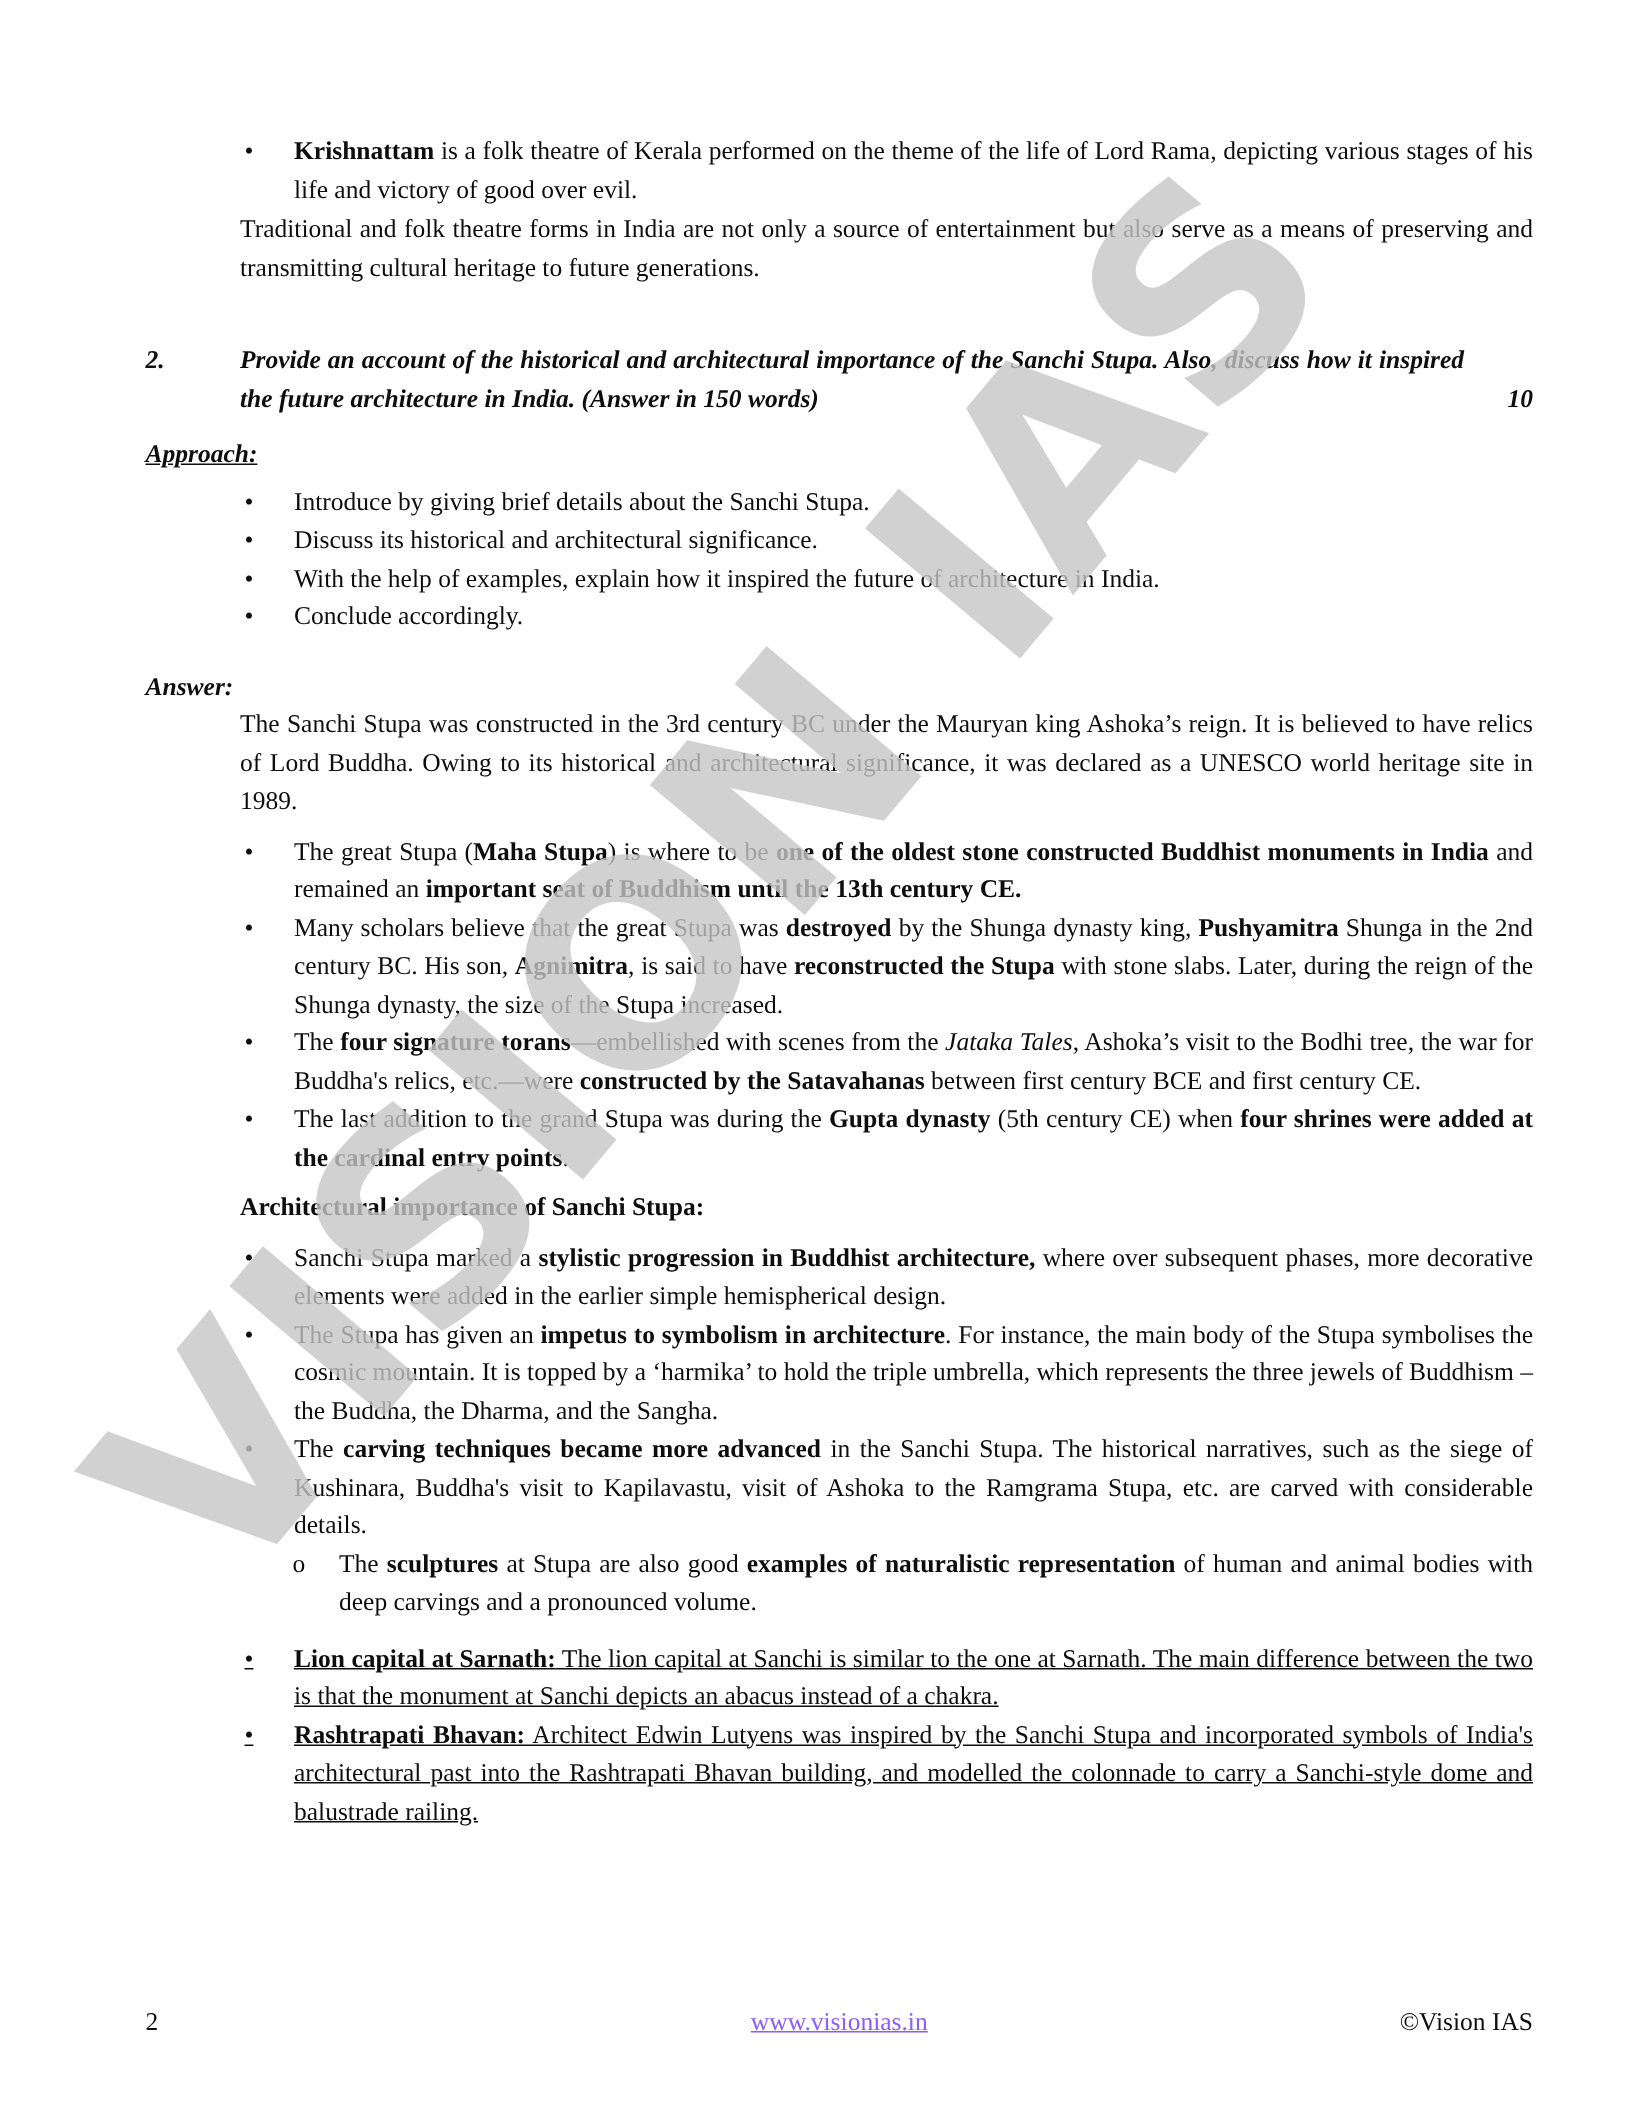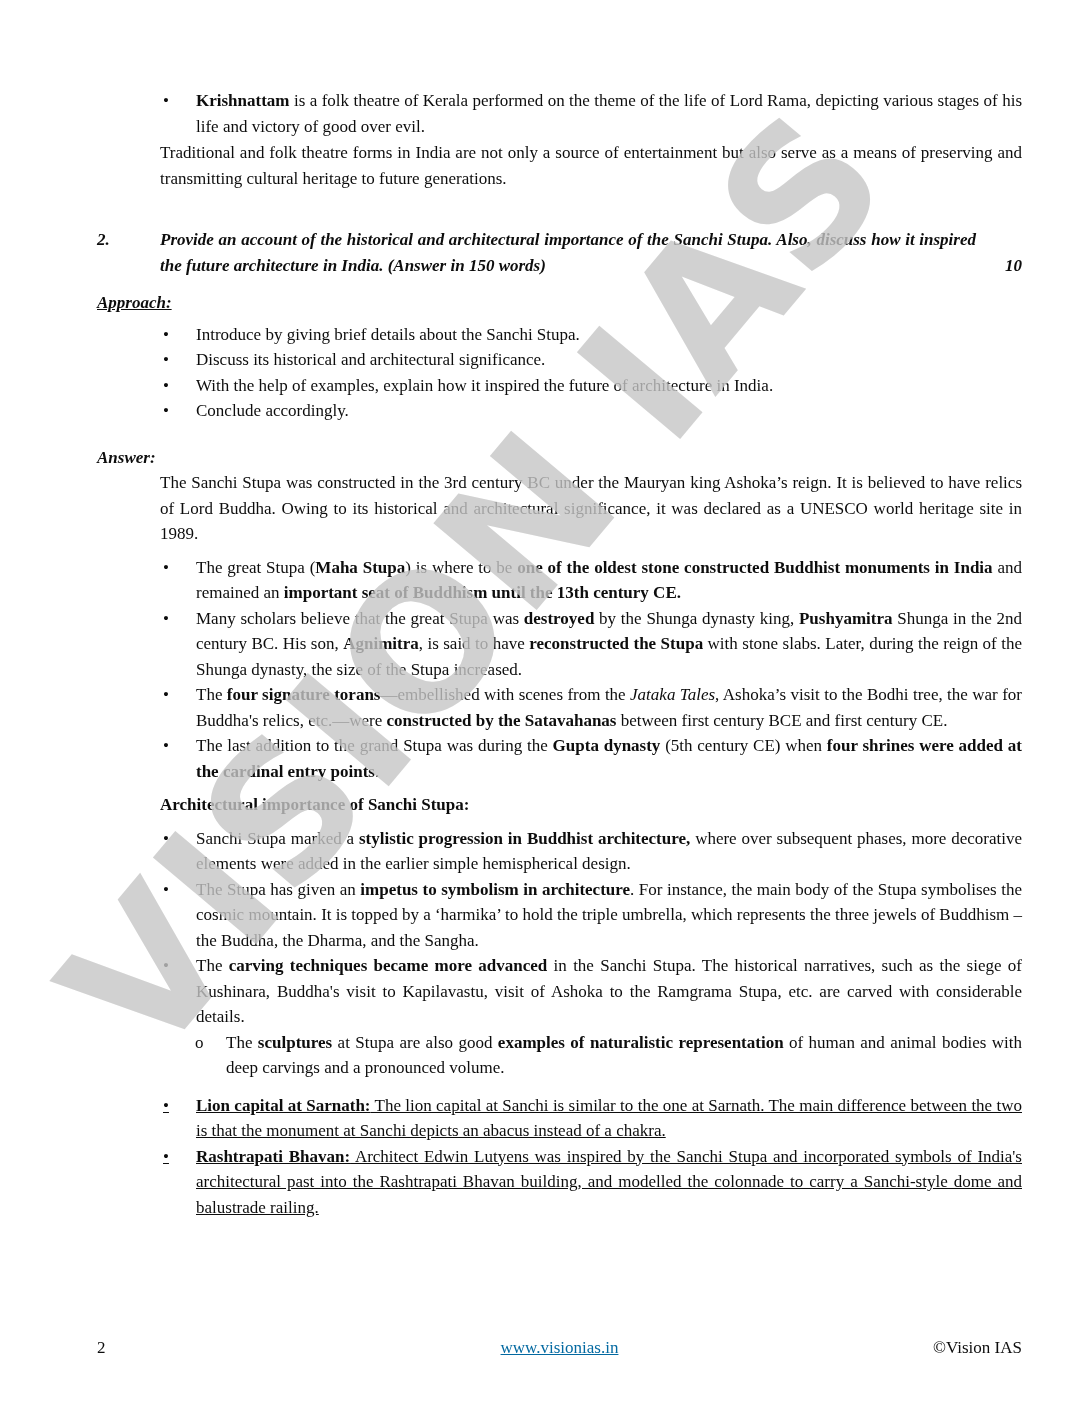--- a/index.html
+++ b/index.html
@@ -25,21 +25,21 @@
   .q-marks { position:absolute; right:0; bottom:0; }
   .label-bi { font-weight:700; font-style:italic; }
   .heading { font-weight:700; }
   .mt0 { margin-top:0; } .mt6 { margin-top:6px; } .mt8 { margin-top:8px; }
   .mt11 { margin-top:21px; } .mt12 { margin-top:12px;text-decoration:underline; } .mt13 { margin-top:1px; }
   .mt36 { margin-top:36px; }
   .footer { position:absolute; left:97px; right:66px; bottom:48px; display:flex; align-items:baseline; }
   .f-left { flex:1; text-align:left; }
   .f-center { flex:1.2; text-align:center; }
   .f-right { flex:1; text-align:right; }
-  .site-link { color:#0369a1; text-decoration:underline; }
+  .site-link { color:#8b5cf6; text-decoration:underline; }
   .watermark {
     position:absolute; left:475px; top:585px;
     transform:translate(-50%,-50%) rotate(-50deg);
     font-family:"DejaVu Sans", sans-serif; font-weight:700;
     font-size:185px; letter-spacing:2px; white-space:nowrap;
     color:rgba(198,198,198,0.8); z-index:10; pointer-events:none;
   }
 </style>
 </head>
 <body>

